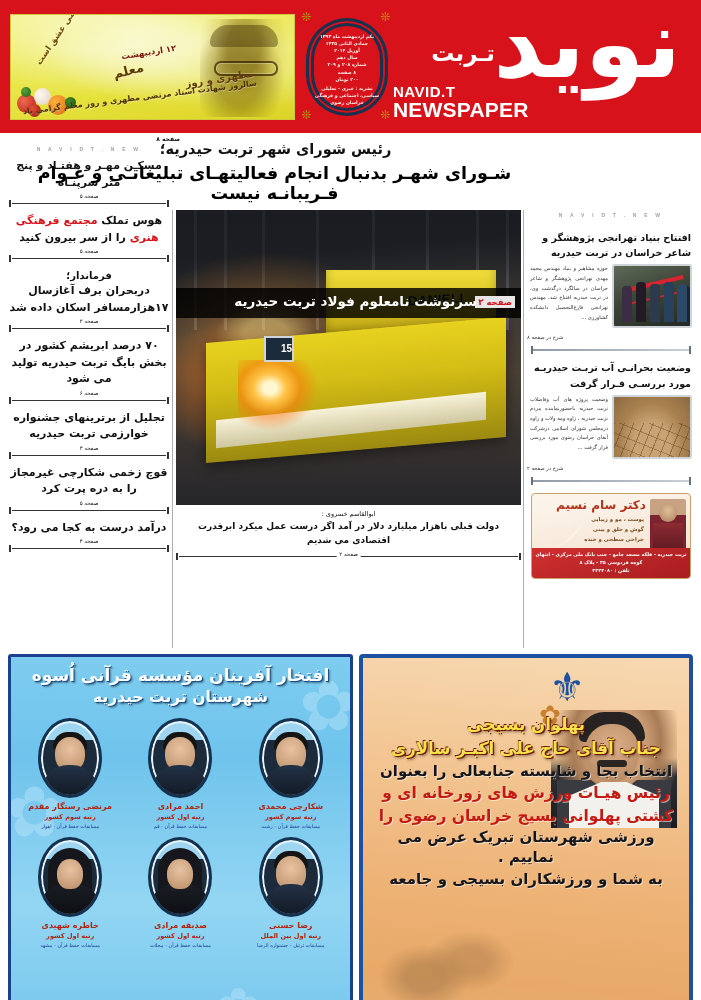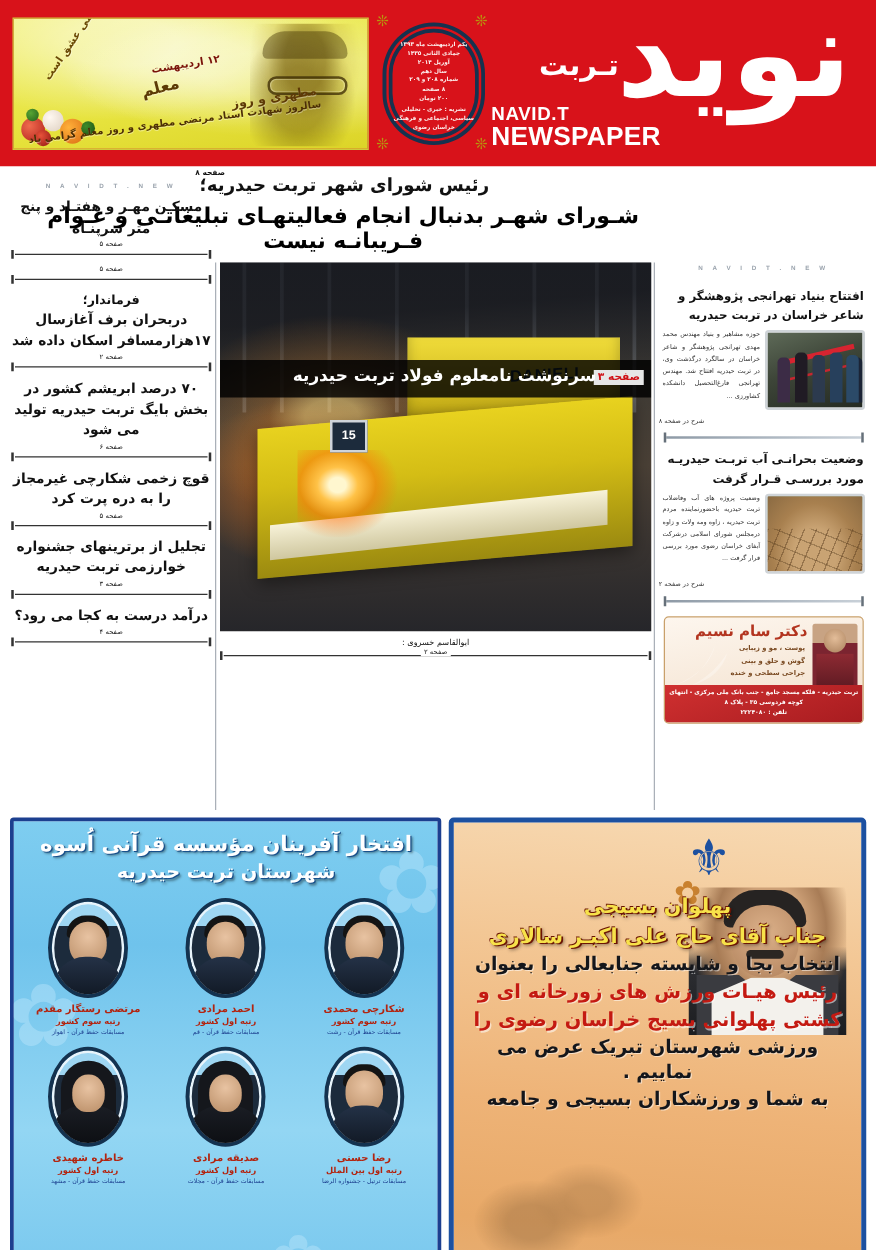--- a/index.html
+++ b/index.html
@@ -163,21 +163,21 @@
     box-shadow: inset 0 -6px 10px rgba(0,0,0,.25);
   }
   .ph-beam {
     position:absolute; left:40px; top:196px; width:270px; height:28px;
     background:linear-gradient(180deg,#f7f2d8,#cfc79f);
     transform:skewY(-6deg);
   }
   .ph-panel {
     position:absolute; left:88px; top:126px; width:30px; height:26px;
     background:#1c2b3c; border:2px solid #cfd4da; color:#fff;
-    font-size:10px; font-weight:bold; text-align:center; line-height:22px;
+    font-size:10px; font-weight:bold; line-height:22px;
     font-family:"Liberation Sans",sans-serif;
   }
   .ph-brand {
     position:absolute; left:232px; top:82px; color:#18334e;
     font-size:13px; font-weight:bold; font-family:"Liberation Sans",sans-serif;
     letter-spacing:.5px; transform:skewY(-3deg);
   }
   .ph-spark {
     position:absolute; left:62px; top:150px; width:80px; height:70px;
     background:radial-gradient(ellipse at 40% 40%, #fff7cf 0 10%, #ffc247 24%, rgba(255,110,10,.5) 45%, rgba(0,0,0,0) 72%);
@@ -431,49 +431,50 @@
       <div class="navidstrip">N A V I D  T . N E W</div>
       <div id="briefs-host">
           <div>
             <div class="brief">مسکـن مهـر و هفتـاد و پنج متر سرپنـاه</div>
             <div class="rule-label">صفحه ۵</div>
             <div class="hrule">
               <i></i>
             </div>
           </div>
           <div>
+            <div class="brief">هوس تملک <span class="hl">مجتمع فرهنگی هنری</span> را از سر بیرون کنید</div>
             <div class="rule-label">صفحه ۵</div>
             <div class="hrule">
               <i></i>
             </div>
           </div>
           <div>
             <div class="brief"><span class="pre">فرماندار؛</span>دربحران برف آغازسال ۱۷هزارمسافر اسکان داده شد</div>
             <div class="rule-label">صفحه ۲</div>
             <div class="hrule">
               <i></i>
             </div>
           </div>
           <div>
             <div class="brief">۷۰ درصد ابریشم کشور در بخش بایگ تربت حیدریه تولید می شود</div>
             <div class="rule-label">صفحه ۶</div>
             <div class="hrule">
               <i></i>
             </div>
           </div>
           <div>
+            <div class="brief">تجلیل از برترینهای جشنواره خوارزمی تربت حیدریه</div>
+            <div class="rule-label">صفحه ۳</div>
+            <div class="hrule">
+              <i></i>
+            </div>
+          </div>
+          <div>
             <div class="brief">قوچ زخمی شکارچی غیرمجاز را به دره پرت کرد</div>
             <div class="rule-label">صفحه ۵</div>
-            <div class="hrule">
-              <i></i>
-            </div>
-          </div>
-          <div>
-            <div class="brief">تجلیل از برترینهای جشنواره خوارزمی تربت حیدریه</div>
-            <div class="rule-label">صفحه ۳</div>
             <div class="hrule">
               <i></i>
             </div>
           </div>
           <div>
             <div class="brief">درآمد درست به کجا می رود؟</div>
             <div class="rule-label">صفحه ۴</div>
             <div class="hrule">
               <i></i>
             </div>
@@ -503,20 +504,21 @@
 
         <div class="overlay-kicker">
           <span class="pg">صفحه ۳</span>
           <span class="txt">سرنوشت نامعلوم فولاد تربت حیدریه</span>
         </div>
       </div>
 
       <div class="caption-row" id="captions-host">
           <div class="cap">
             <div class="src">ابوالقاسم خسروی :</div>
+            <div class="ct">دولت قبلی باهزار میلیارد دلار در آمد اگر درست عمل میکرد ابرقدرت اقتصادی می شدیم</div>
             <div class="caprule">
               <span>صفحه ۲</span>
               <i></i>
             </div>
           </div>
         </div>
     </div>
 
     <div class="right-col">
       <div class="navidstrip">N A V I D  T . N E W</div>

